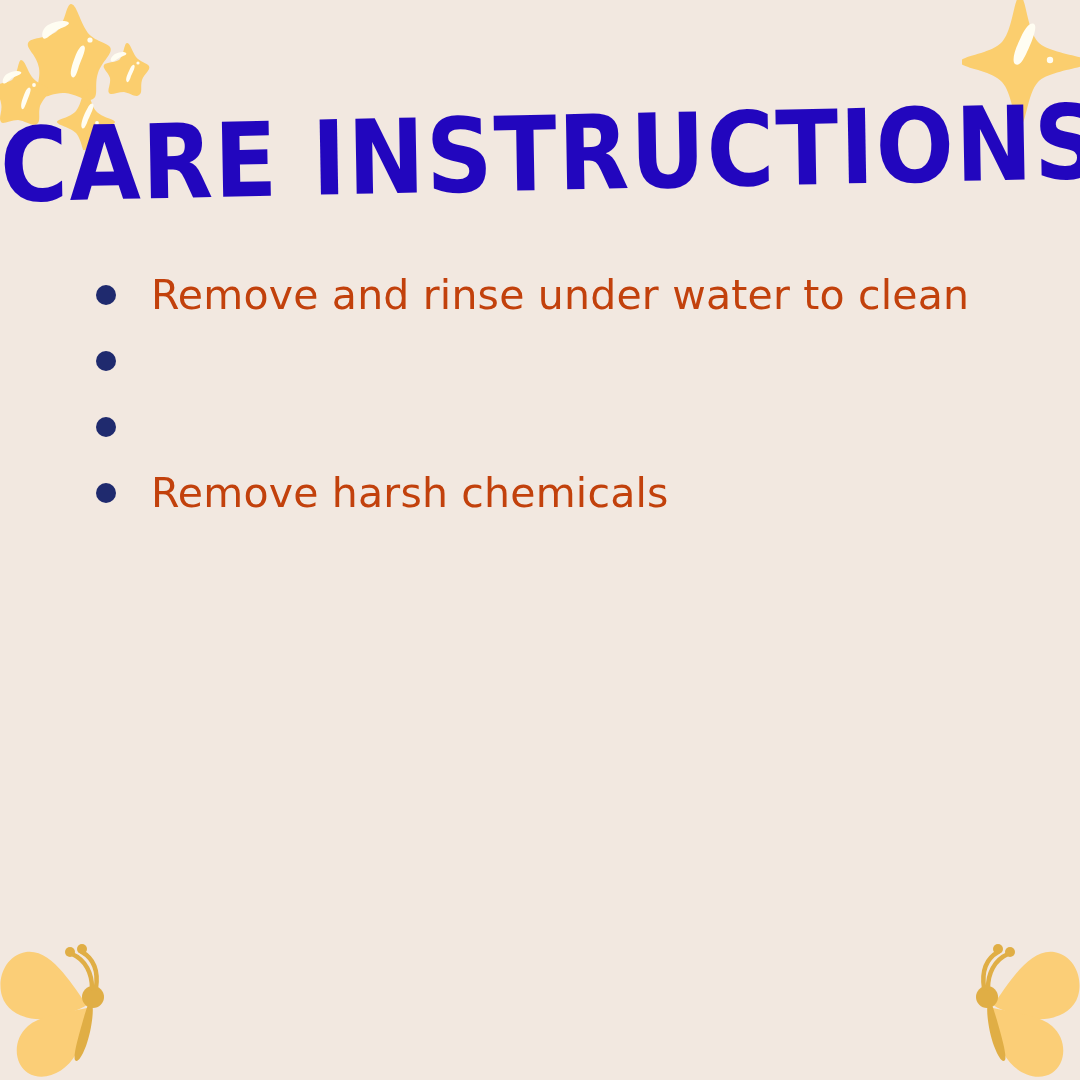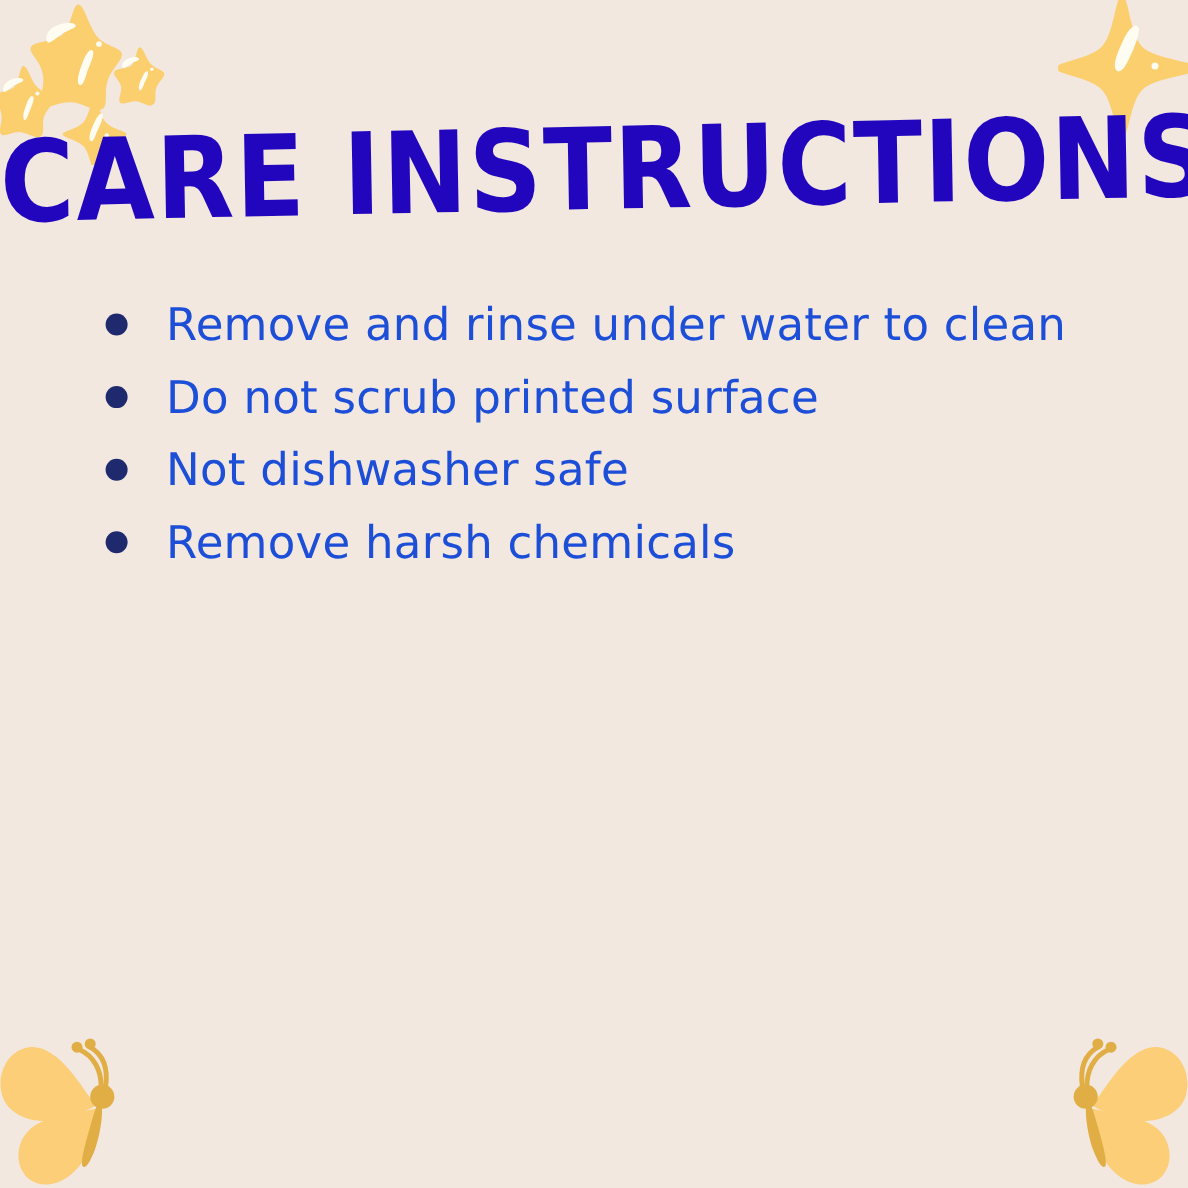--- a/index.html
+++ b/index.html
@@ -90,21 +90,21 @@
     width: 20px;
     height: 20px;
     border-radius: 50%;
     background: #1F2A6E;
     margin-right: 35px;
   }
   .item-text {
     font-family: "DejaVu Sans", sans-serif;
     font-size: 41px;
     line-height: 1;
-    color: #1d4ed8;
+    color: #c2410c;
     letter-spacing: 0.2px;
     white-space: nowrap;
   }
 </style>
 </head>
 <body>
 
 <div class="card">
 
   <div class="deco stars-cluster">
@@ -149,25 +149,23 @@
     <h1 class="title">CARE INSTRUCTIONS</h1>
   </div>
 
   <ul class="list">
     <li class="list-item">
       <span class="bullet-dot"></span>
       <span class="item-text">Remove and rinse under water to clean</span>
     </li>
     <li class="list-item">
       <span class="bullet-dot"></span>
-      <span class="item-text">Do not scrub printed surface</span>
-    </li>
-    <li class="list-item">
-      <span class="bullet-dot"></span>
-      <span class="item-text">Not dishwasher safe</span>
+    </li>
+    <li class="list-item">
+      <span class="bullet-dot"></span>
     </li>
     <li class="list-item">
       <span class="bullet-dot"></span>
       <span class="item-text">Remove harsh chemicals</span>
     </li>
   </ul>
 
   <div class="deco butterfly-bottom-left">
     <svg width="180" height="155" viewBox="0 0 180 155" xmlns="http://www.w3.org/2000/svg">
       <g>

